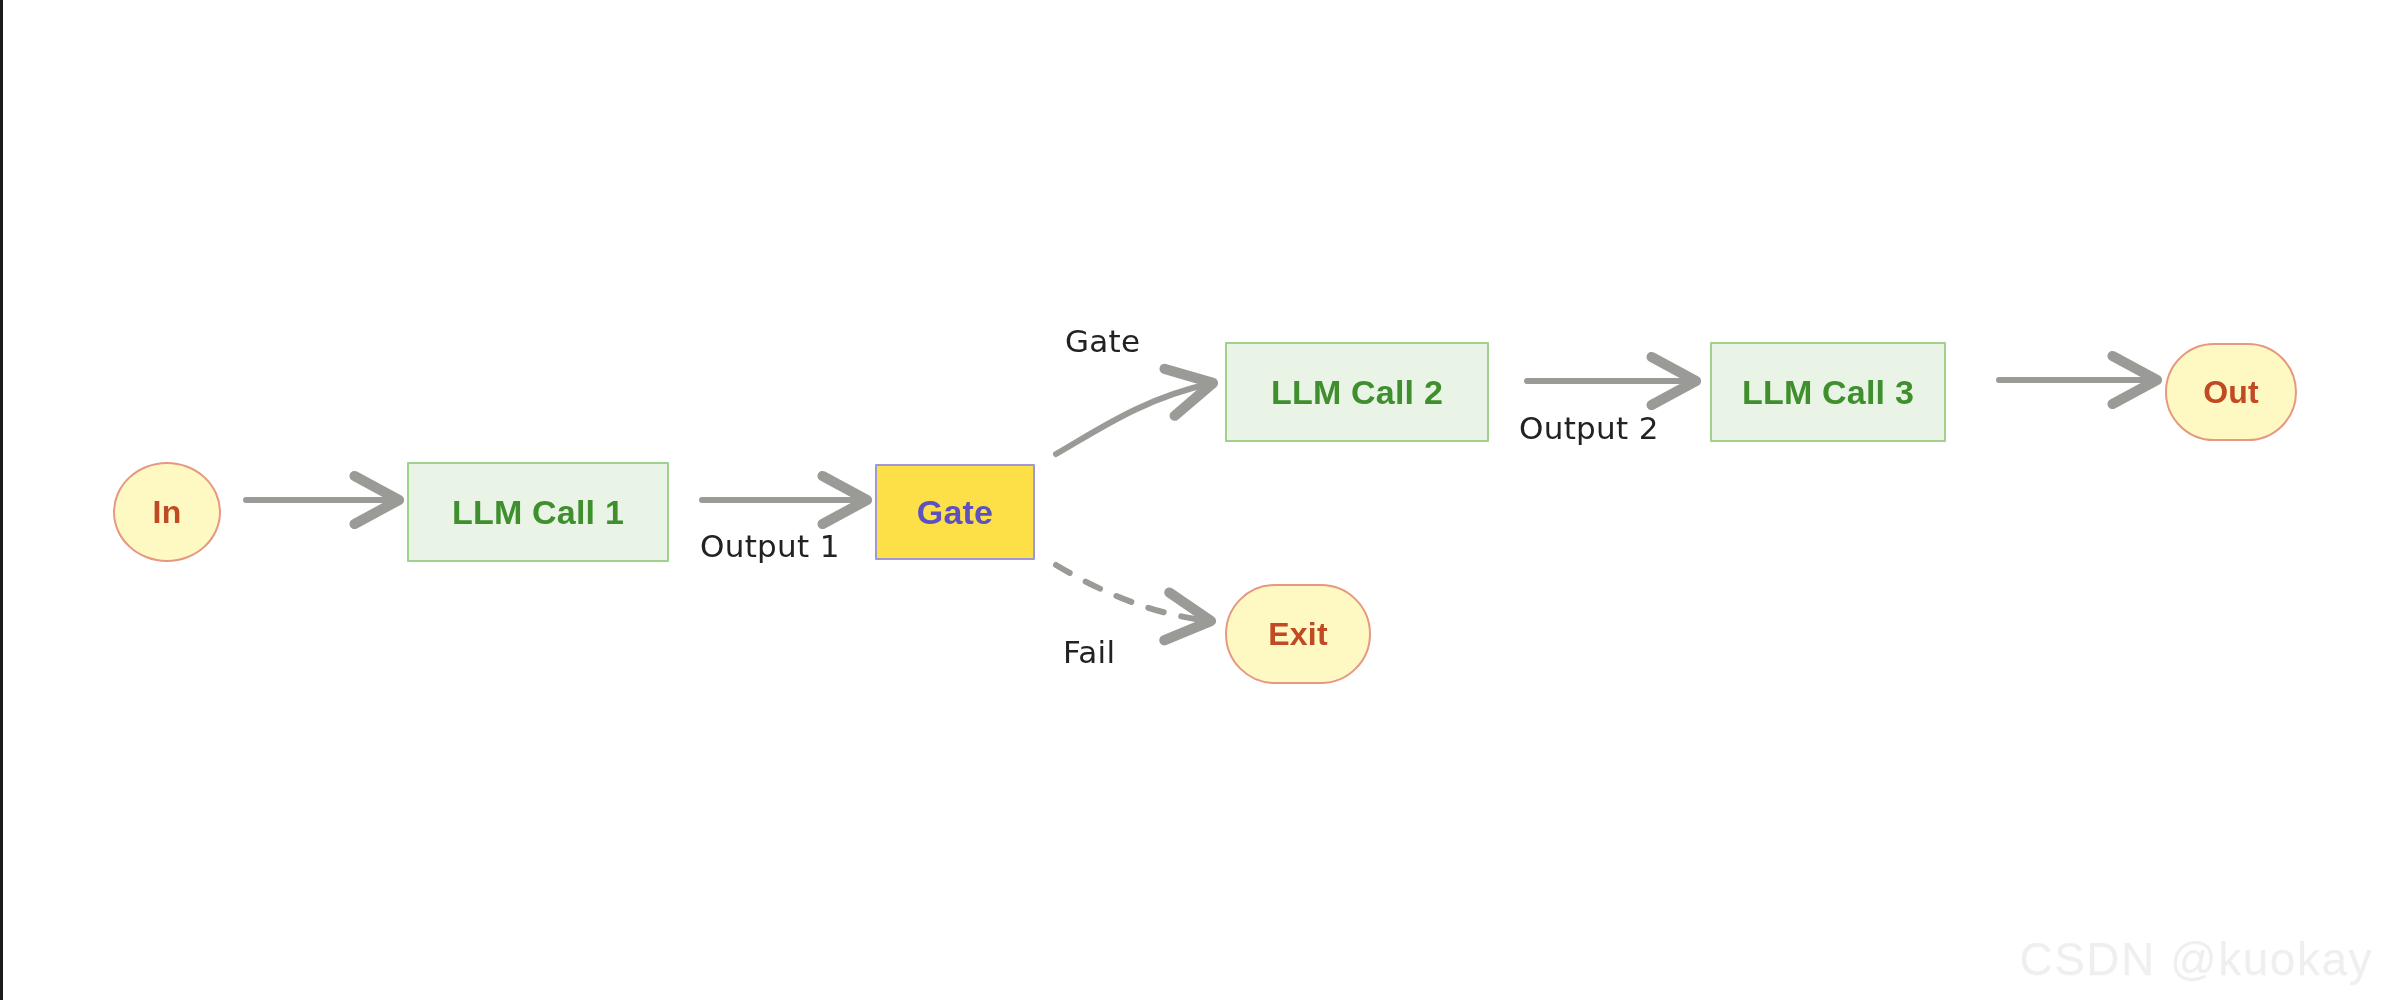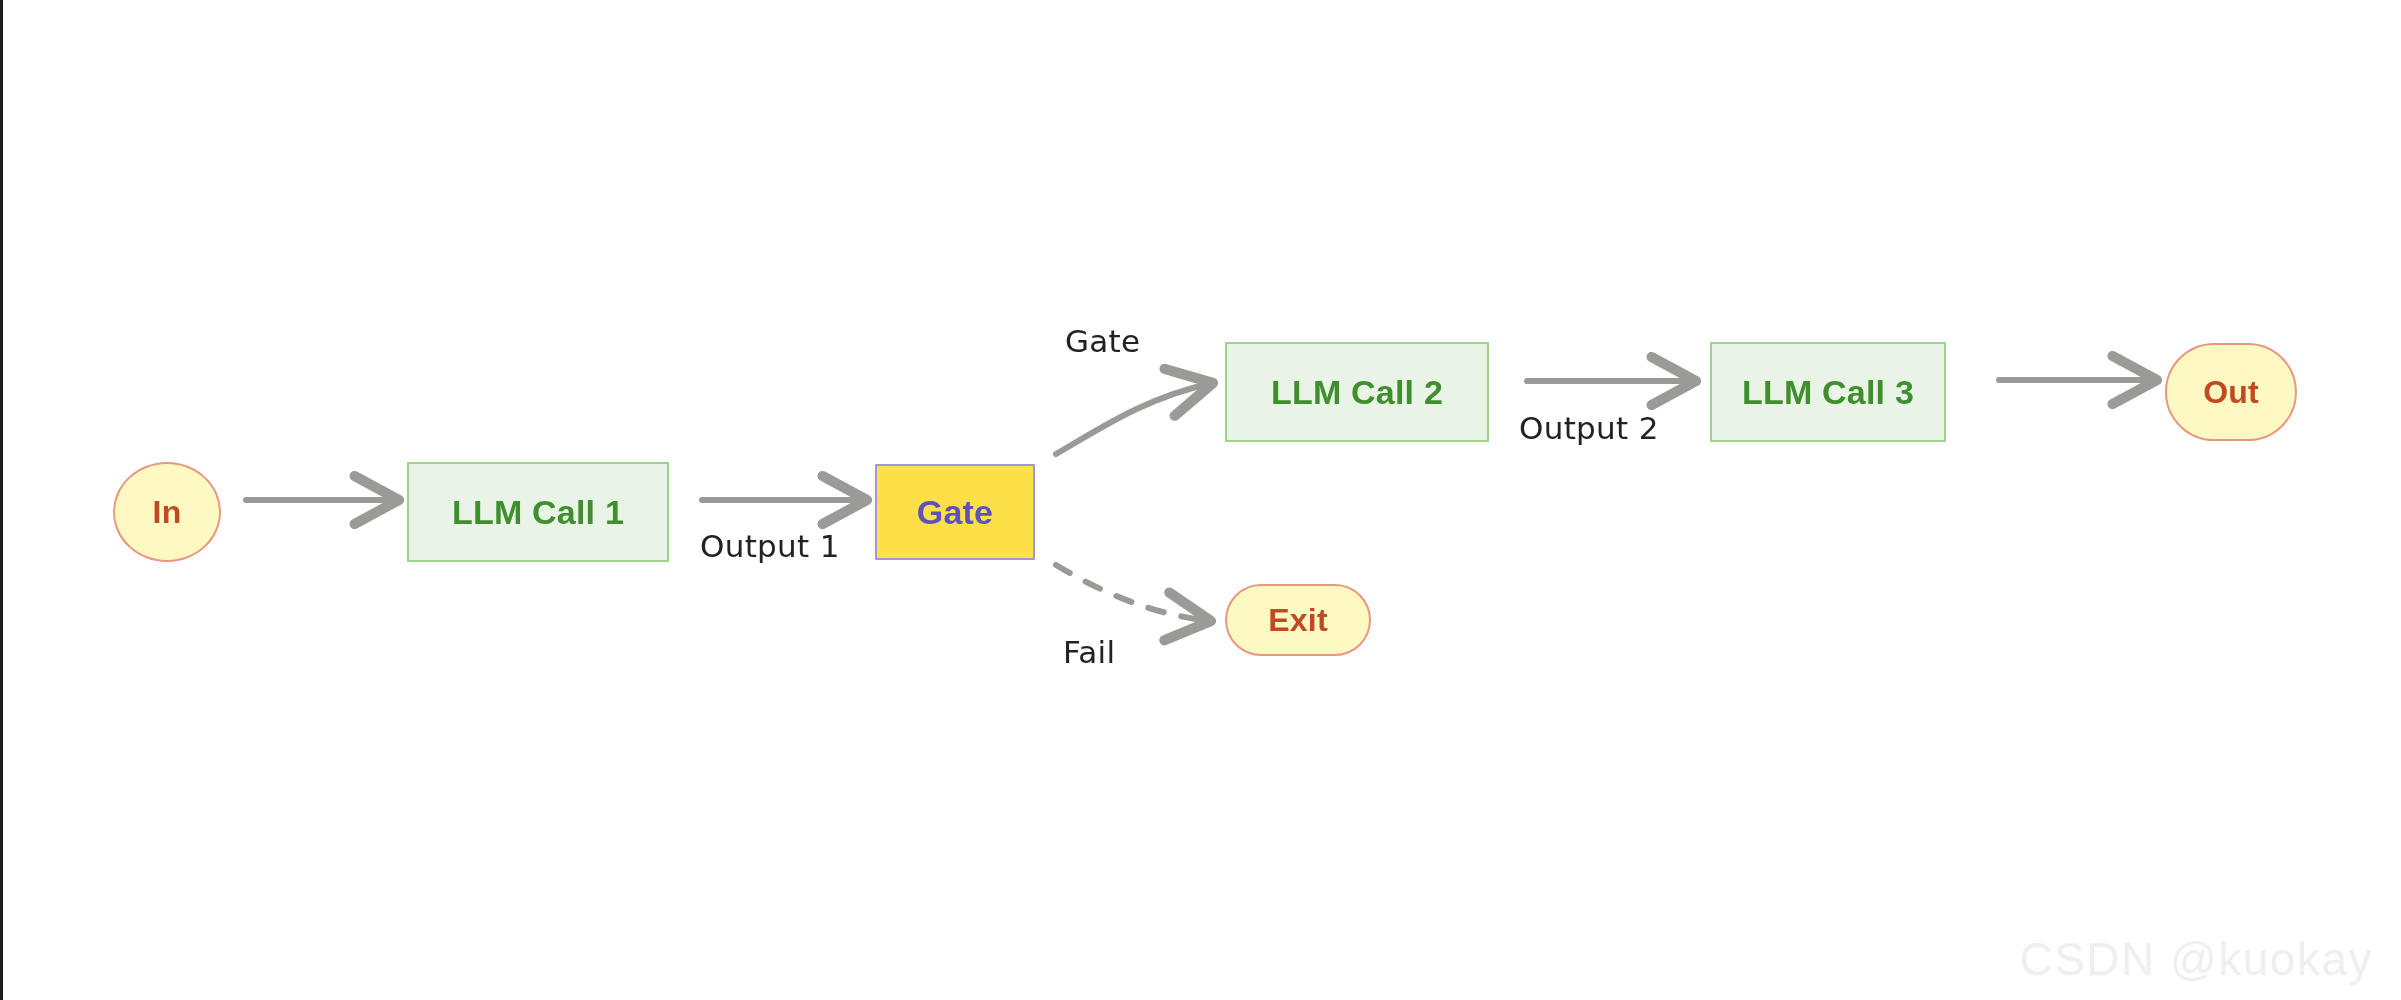--- a/index.html
+++ b/index.html
@@ -147,21 +147,21 @@
   </div>
 
   <div class="node node-proc" style="left:1707px; top:330px; width:236px; height:100px;">
     <span>LLM Call 3</span>
   </div>
 
   <div class="node node-term term-stadium" style="left:2162px; top:331px; width:132px; height:98px;">
     <span>Out</span>
   </div>
 
-  <div class="node node-term term-stadium" style="left:1222px; top:572px; width:146px; height:72px;">
+  <div class="node node-term term-stadium" style="left:1222px; top:572px; width:146px; height:100px;">
     <span>Exit</span>
   </div>
 
   <div class="edge-label" style="left:697px; top:528px;">Output 1</div>
 
   <div class="edge-label" style="left:1062px; top:323px;">Gate</div>
 
   <div class="edge-label" style="left:1060px; top:634px;">Fail</div>
 
   <div class="edge-label" style="left:1516px; top:410px;">Output 2</div>

